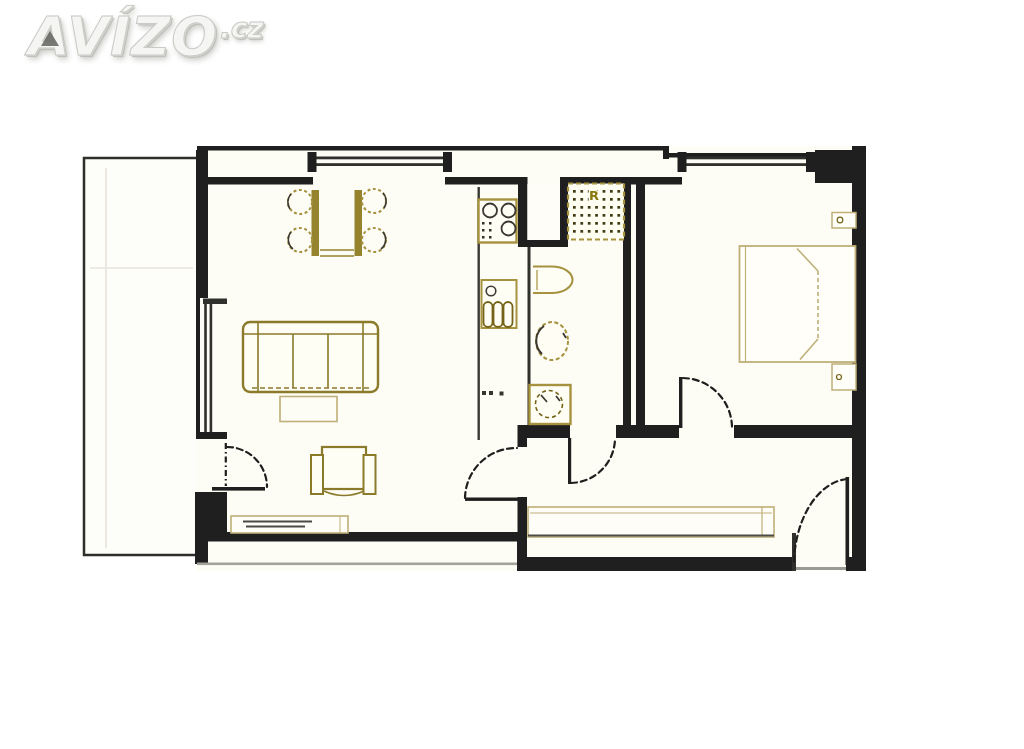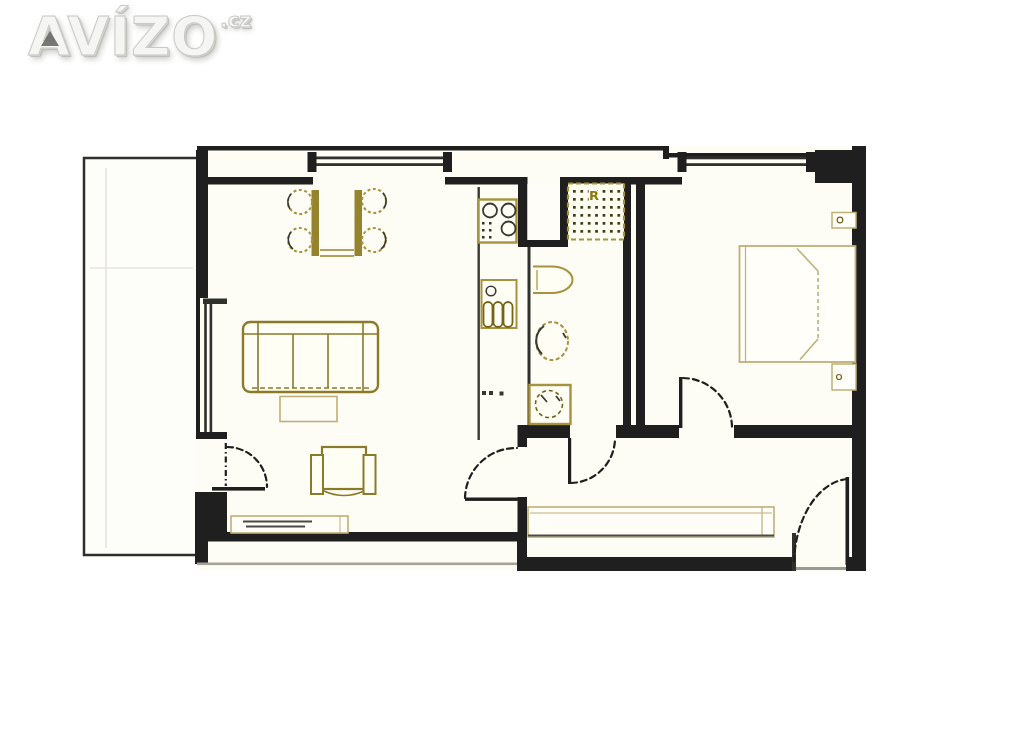--- a/index.html
+++ b/index.html
@@ -2,31 +2,31 @@
 <html style="--wall: #1f1f1f; --wall-thin: #30302c; --furn: #a6923f; --furn-dark: #756317; --furn-light: #bfb078; --dot: #3e3913; --ink: #3c3832; --room-fill: #fdfcf5; --logo-fill: #f5f5f3; --logo-edge: #cacac6;"><head>
 <meta charset="utf-8">
 <style>
   html,body{margin:0;padding:0;}
   body{
     width:1024px;height:749px;background:#ffffff;position:relative;
     font-family:"DejaVu Sans","Liberation Sans",sans-serif;overflow:hidden;
   }
   
   .logo{
-    position:absolute;left:28px;top:10px;display:flex;align-items:flex-start;
-    user-select:none;line-height:1;
+    position:absolute;left:28px;top:10px;display:flex;align-items:center;
+    user-select:none;line-height:1;font-style:italic;
   }
   .logo .brand{
     font-size:54px;font-weight:bold;letter-spacing:1px;
     color:var(--logo-fill,#f5f5f3);
     -webkit-text-stroke:1px var(--logo-edge,#cacac6);
     text-shadow:1px 1px 0 #d6d6d2, 2px 2px 1px #bdbdb9, 3px 4px 6px #c6c6c2;
   }
   .logo .tld{
-    font-size:20px;font-weight:bold;margin-left:2px;margin-bottom:16px;
+    font-size:28px;font-weight:bold;margin-left:2px;margin-bottom:16px;
     color:var(--logo-fill,#f5f5f3);
     -webkit-text-stroke:1px var(--logo-edge,#cacac6);
     text-shadow:1px 1px 0 #d6d6d2, 2px 2px 1px #bdbdb9, 2px 3px 5px #c6c6c2;
   }
   .a-counter{
     position:absolute;left:41px;top:31px;width:0;height:0;
     border-left:9px solid transparent;border-right:9px solid transparent;
     border-bottom:15px solid #62625e;opacity:.85;
   }
   

